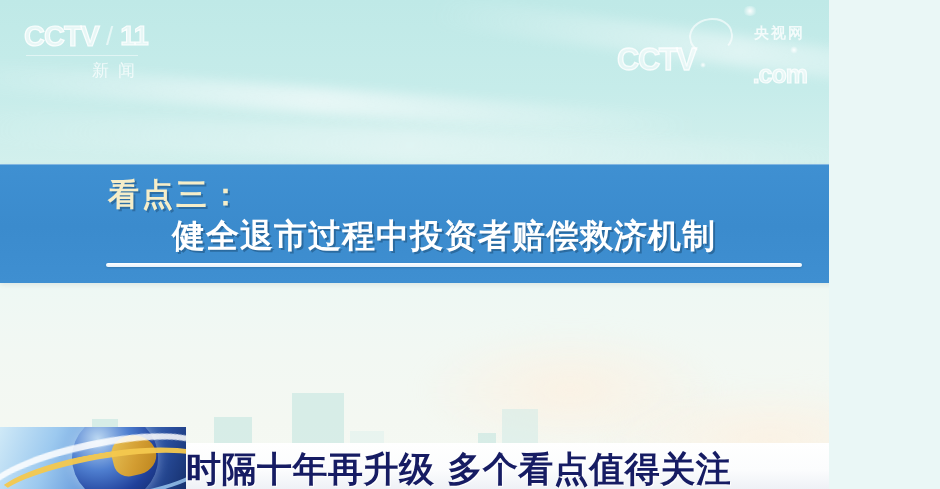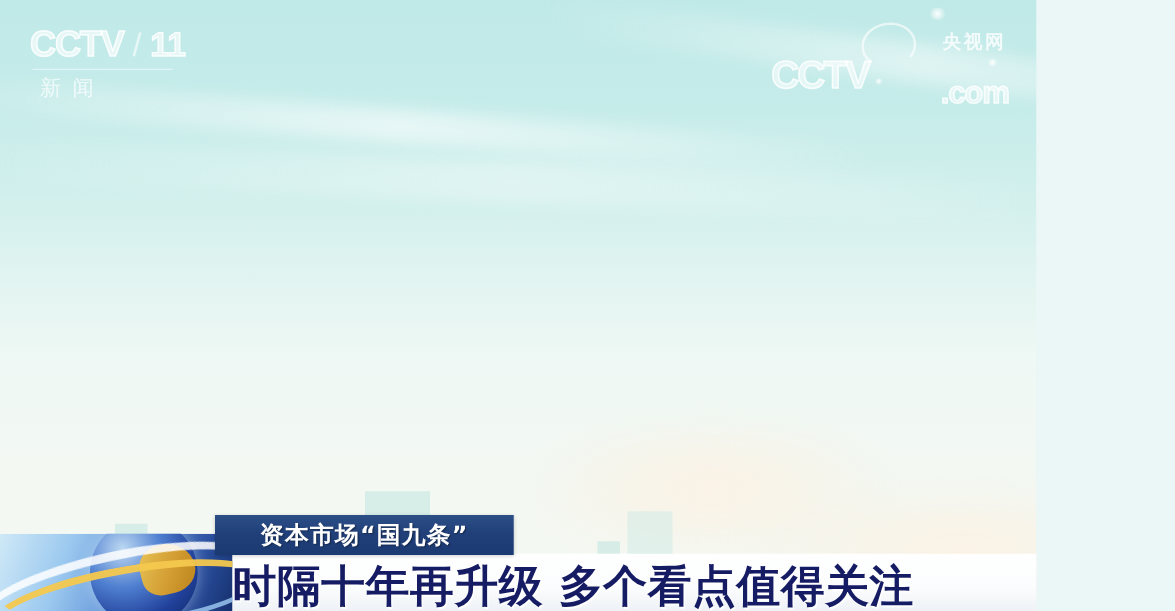--- a/index.html
+++ b/index.html
@@ -64,21 +64,21 @@
     -webkit-text-stroke:1.2px rgba(255,255,255,.85);
     font-family:"Liberation Sans", sans-serif;
   }
   .c13-slash { color:rgba(255,255,255,.6); font-size:26px; font-weight:300; }
   .c13-num {
     font-size:27px; font-weight:bold; color:rgba(255,255,255,.62);
     -webkit-text-stroke:1.1px rgba(255,255,255,.85);
   }
   .c13-rule { width:112px; height:1px; background:rgba(255,255,255,.5); margin:2px 0 3px 2px; }
   .c13-sub {
-    text-align:left; font-size:17px; letter-spacing:9px;
+    text-align:right; font-size:17px; letter-spacing:9px;
     color:rgba(255,255,255,.72); padding-left:8px;
     font-family:Liberation Serif, serif;
   }
 
   
   #cctvcom { position:absolute; right:22px; top:18px; width:190px; height:62px; }
   .wm-ring {
     position:absolute; right:74px; top:0; width:44px; height:36px;
     border:2.5px solid rgba(255,255,255,.62);
     border-radius:50% 50% 48% 48%;
@@ -246,31 +246,33 @@
     <div class="c13-sub">新闻</div>
   </div>
 
   <div id="cctvcom">
     <div class="wm-ring"></div>
     <div class="wm-cn">央视网</div>
     <div class="wm-main">CCTV</div>
     <div class="wm-com">.com</div>
   </div>
 
+  <div id="banner">
+    <div id="banner-line1">看点三：</div>
+    <div id="banner-line2">健全退市过程中投资者赔偿救济机制</div>
+    <div id="banner-rule"></div>
+  </div>
 
   <div id="lower-band"></div>
 
   <div id="globe">
     <div class="g-bg"></div>
     <div class="g-sphere"></div>
     <div class="g-land"></div>
     <div class="g-swoosh3"></div>
     <div class="g-swoosh"></div>
     <div class="g-swoosh2"></div>
   </div>
 
-  <div id="kicker">
-    <span id="kicker-text">资本市场“国九条”</span>
-  </div>
 
   <div id="headline">时隔十年再升级 多个看点值得关注</div>
 
 </div>
 
 </body></html>

